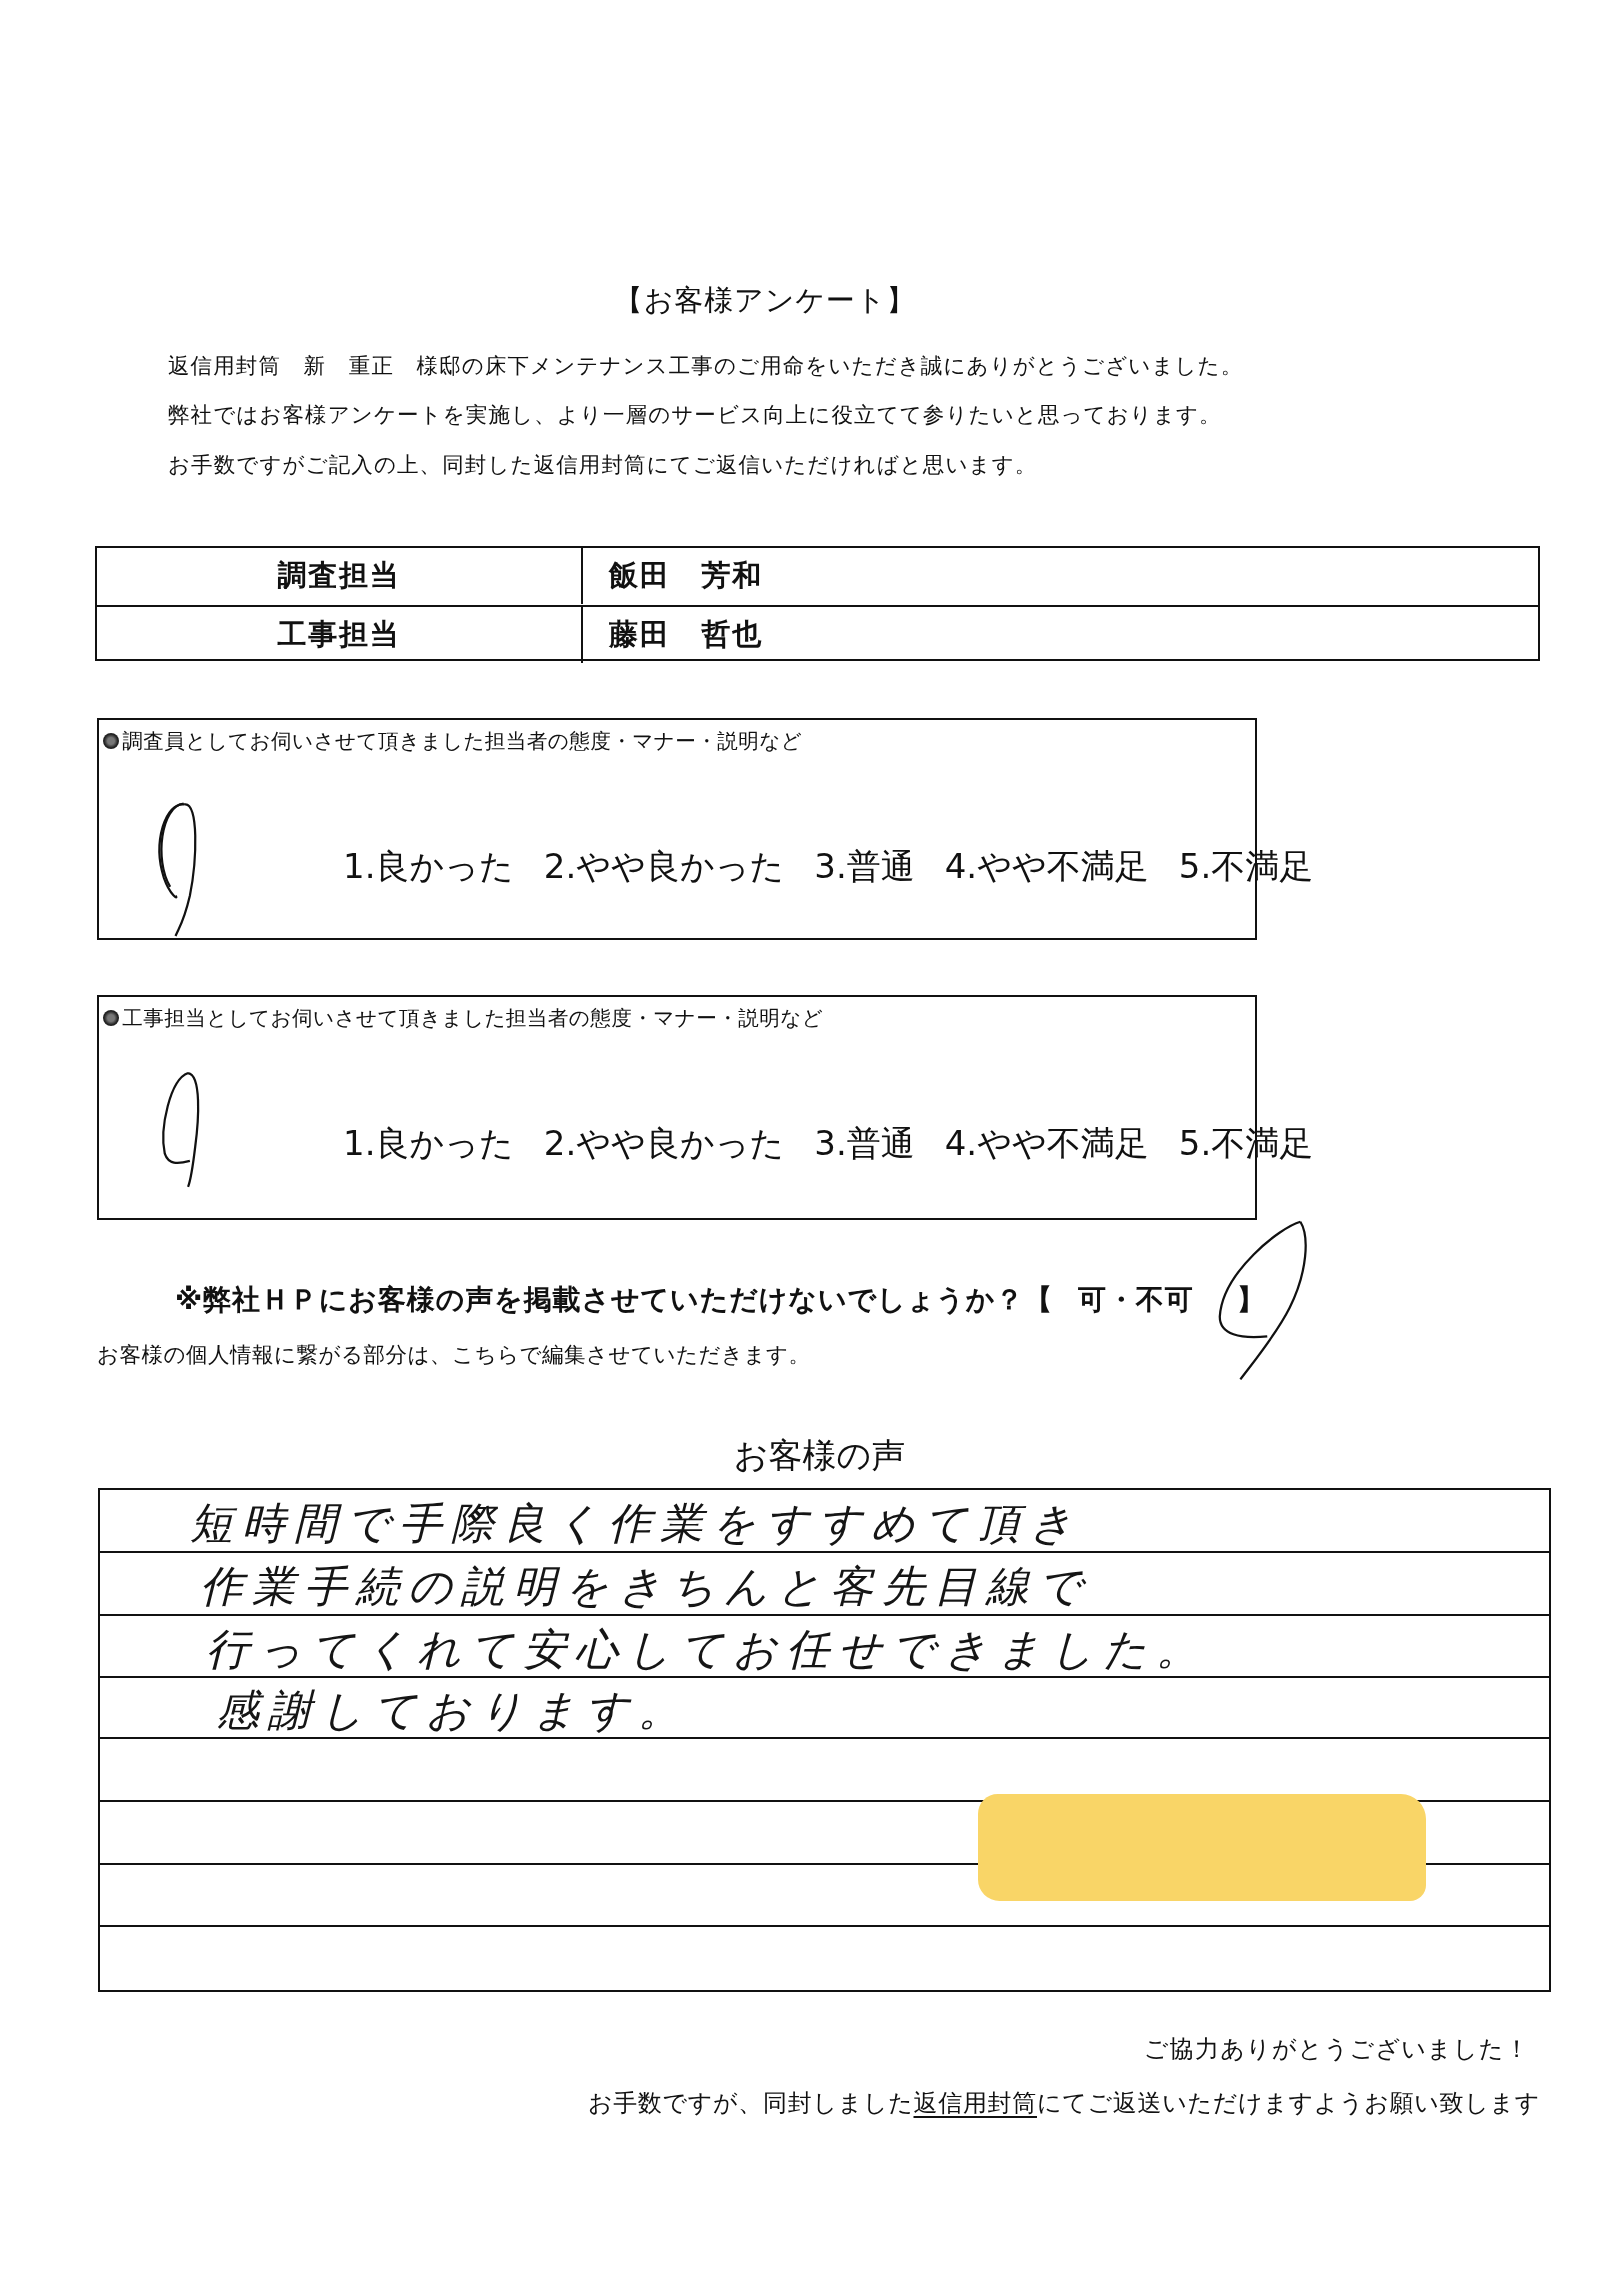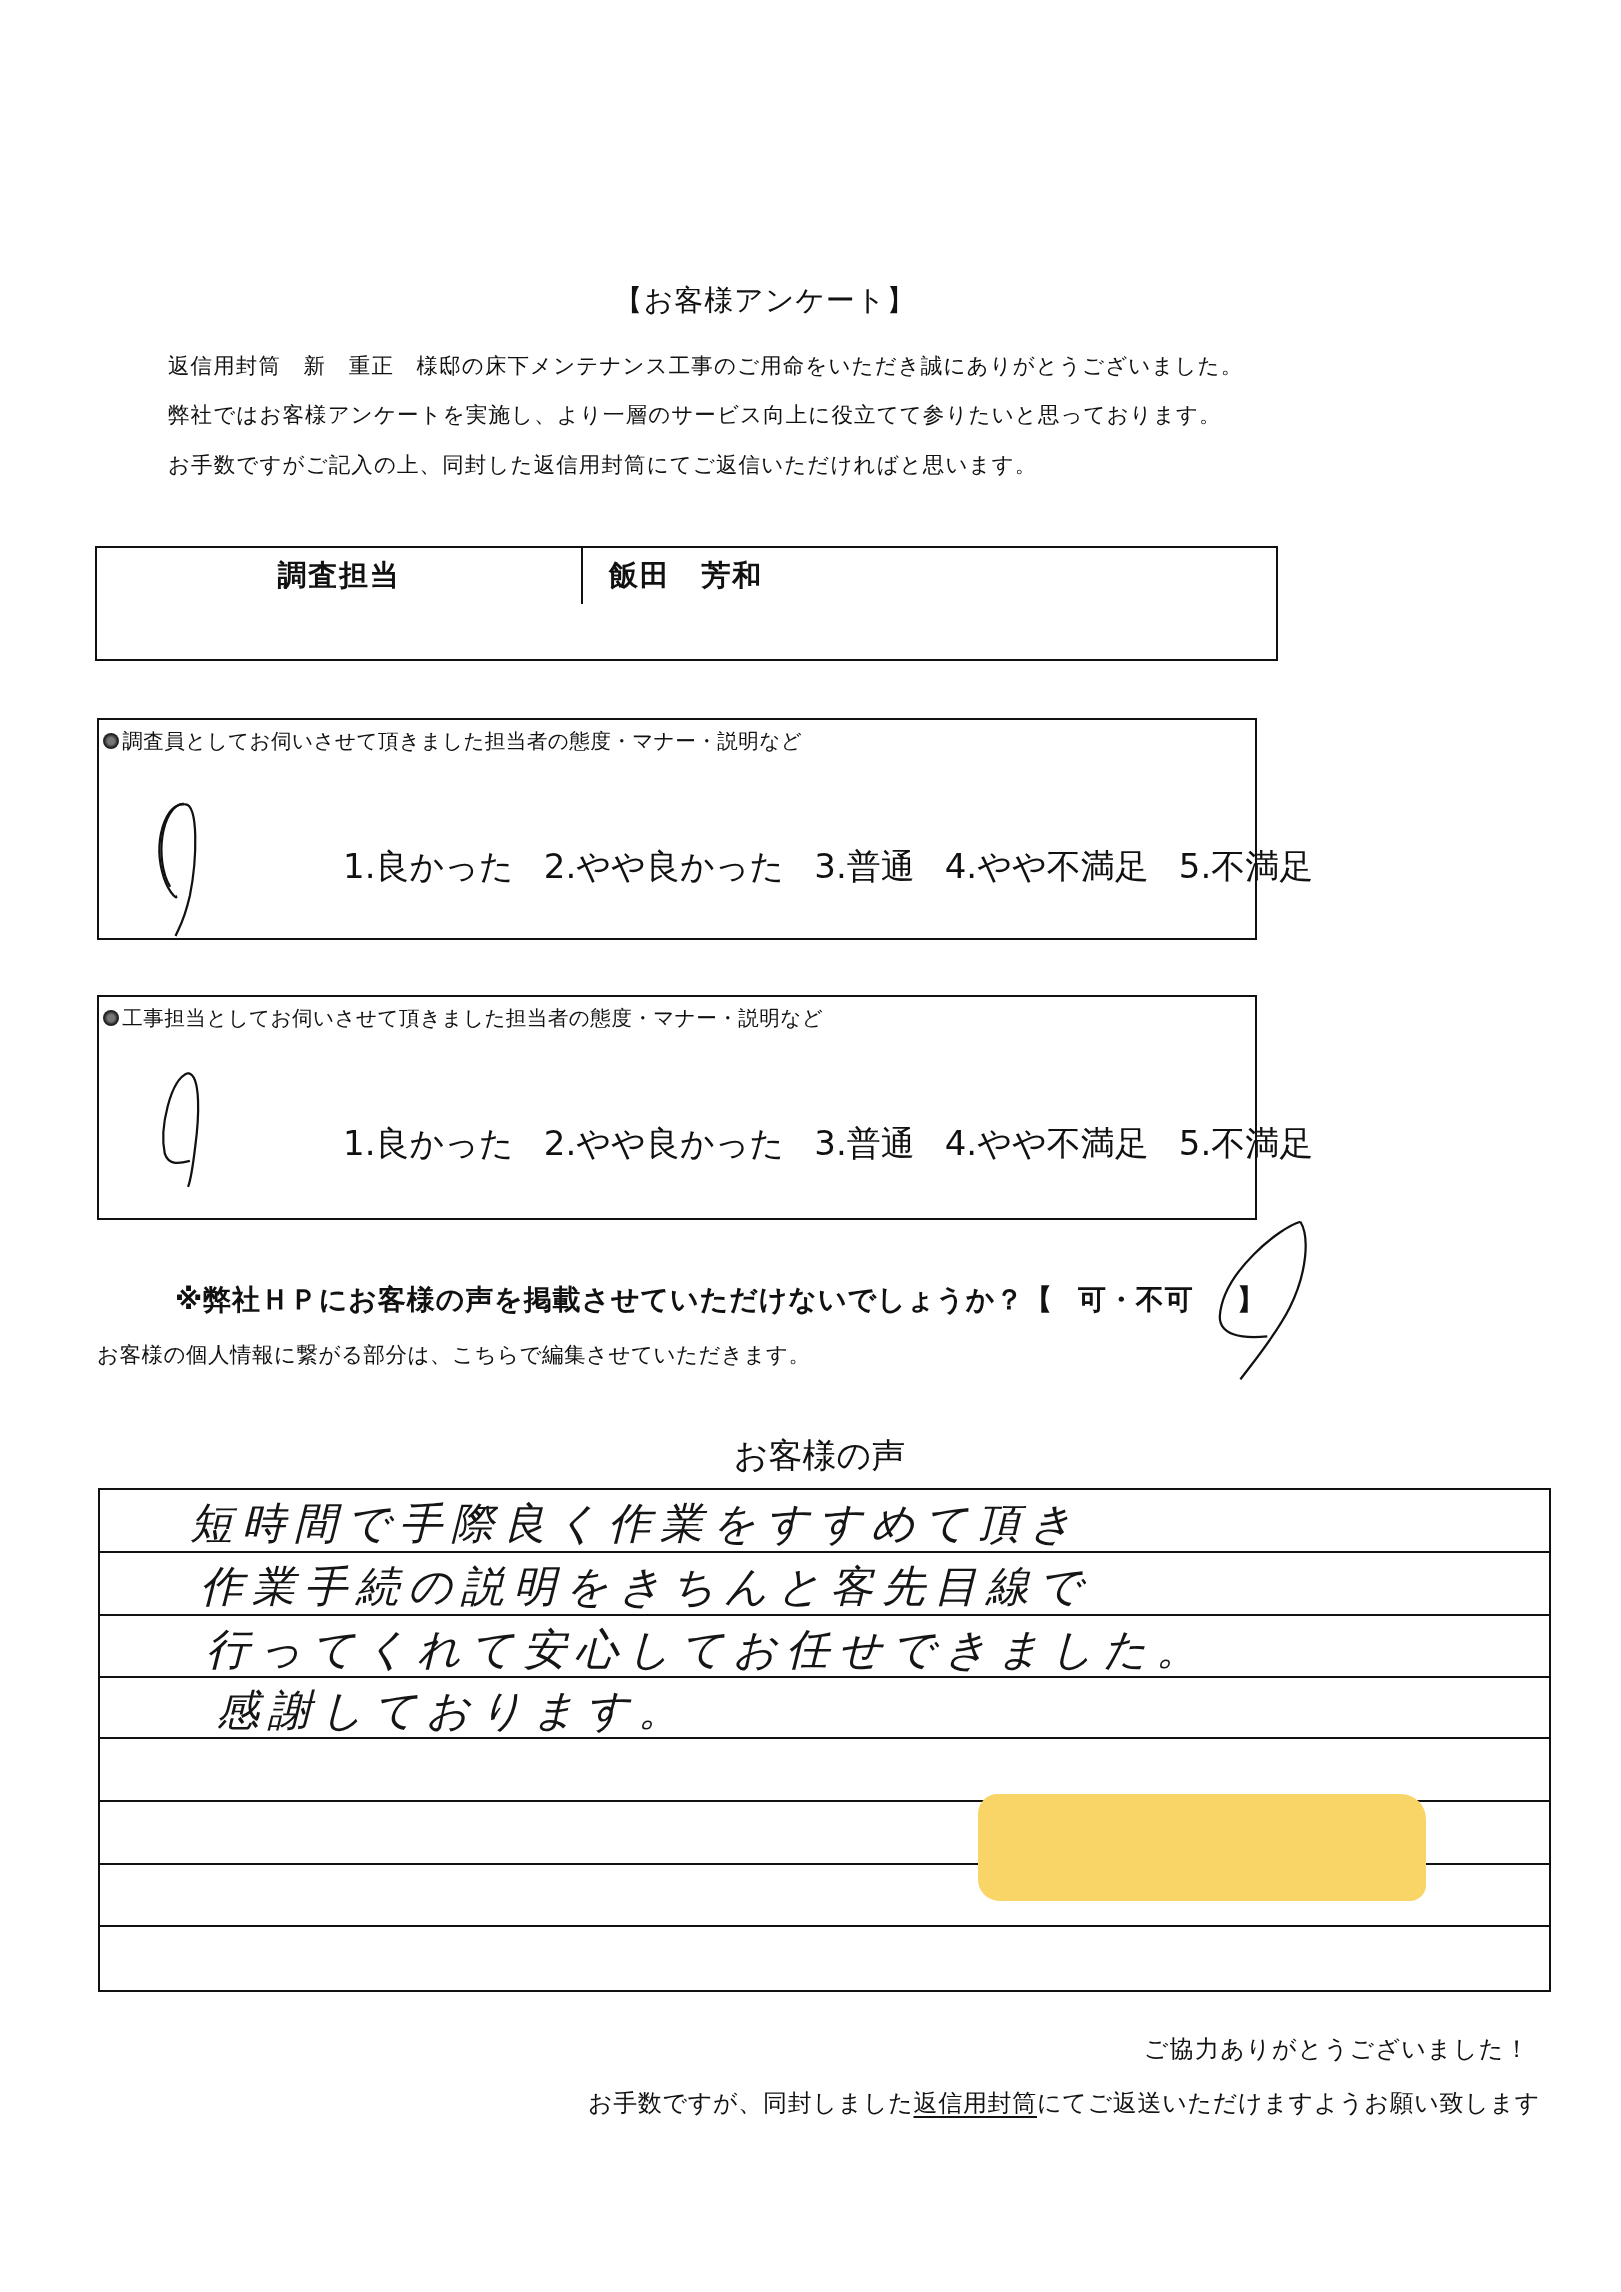--- a/index.html
+++ b/index.html
@@ -7,21 +7,21 @@
     width: 1621px; height: 2293px; background: #ffffff; position: relative;
     font-family: "DejaVu Sans", "Liberation Sans", sans-serif; color: #111;
     overflow: hidden;
   }
   .abs { position: absolute; white-space: nowrap; }
   .title { left: 0; width: 1530px; top: 281px; text-align: center; font-size: 29px; letter-spacing: 0.9px; }
   .intro { left: 168px; font-size: 21.5px; letter-spacing: 1.1px; }
   .l1 { top: 351px; } .l2 { top: 400px; } .l3 { top: 450px; }
 
   
-  .staff { left: 95px; top: 546px; width: 1183px; height: 115px; border: 2.7px solid #111; box-sizing: border-box; }
+  .staff { left: 95px; top: 546px; width: 1445px; height: 115px; border: 2.7px solid #111; box-sizing: border-box; }
   .staff .row { position: absolute; left: 0; width: 100%; height: 56px; }
   .staff .row.r2 { top: 57px; border-top: 2.7px solid #111; }
   .staff .lbl { position: absolute; left: 0; width: 486px; height: 100%; border-right: 2.7px solid #111; box-sizing: border-box;
     display: flex; align-items: center; justify-content: center; font-size: 29px; font-weight: bold; letter-spacing: 1.8px; }
   .staff .val { position: absolute; left: 512px; height: 100%; display: flex; align-items: center; font-size: 29px; font-weight: bold; letter-spacing: 1.8px; }
 
   
   .rbox { left: 97px; width: 1160px; border: 2.7px solid #111; box-sizing: border-box; }
   .rbox1 { top: 718px; height: 222px; }
   .rbox2 { top: 995px; height: 225px; }
@@ -52,20 +52,24 @@
 <div class="abs title">【お客様アンケート】</div>
 
 <div class="abs intro l1">返信用封筒　新　重正　様邸の床下メンテナンス工事のご用命をいただき誠にありがとうございました。</div>
 <div class="abs intro l2">弊社ではお客様アンケートを実施し、より一層のサービス向上に役立てて参りたいと思っております。</div>
 <div class="abs intro l3">お手数ですがご記入の上、同封した返信用封筒にてご返信いただければと思います。</div>
 
 <div class="abs staff">
   <div class="row r1">
     <div class="lbl">調査担当</div>
     <div class="val">飯田　芳和</div>
+  </div>
+  <div class="row r2">
+    <div class="lbl">工事担当</div>
+    <div class="val">藤田　哲也</div>
   </div>
 </div>
 
 <div class="abs rbox rbox1">
   <div class="q">
     <span class="bullet"></span>
     <span>調査員としてお伺いさせて頂きました担当者の態度・マナー・説明など</span>
   </div>
   <div class="opts">
     <span class="opt">1.良かった</span>

